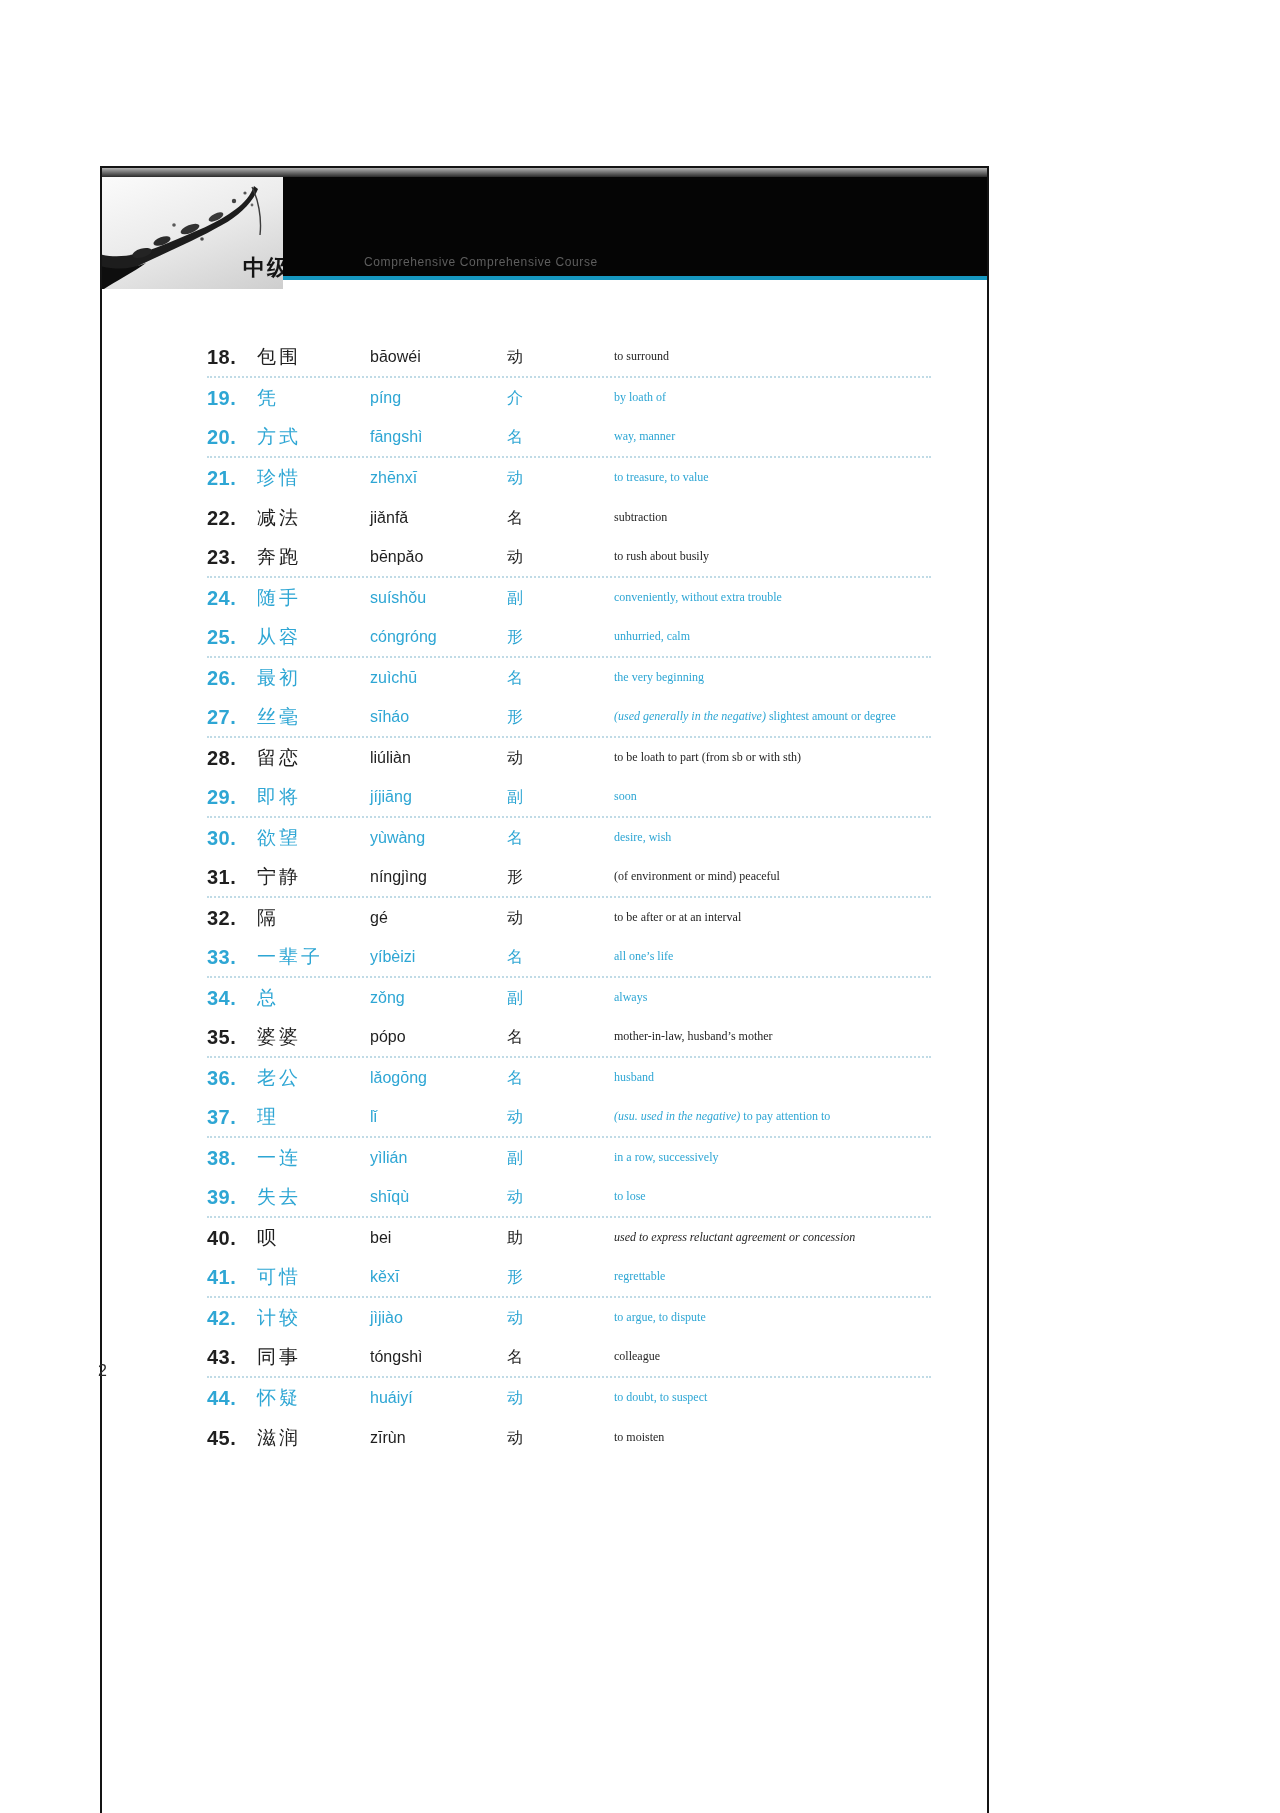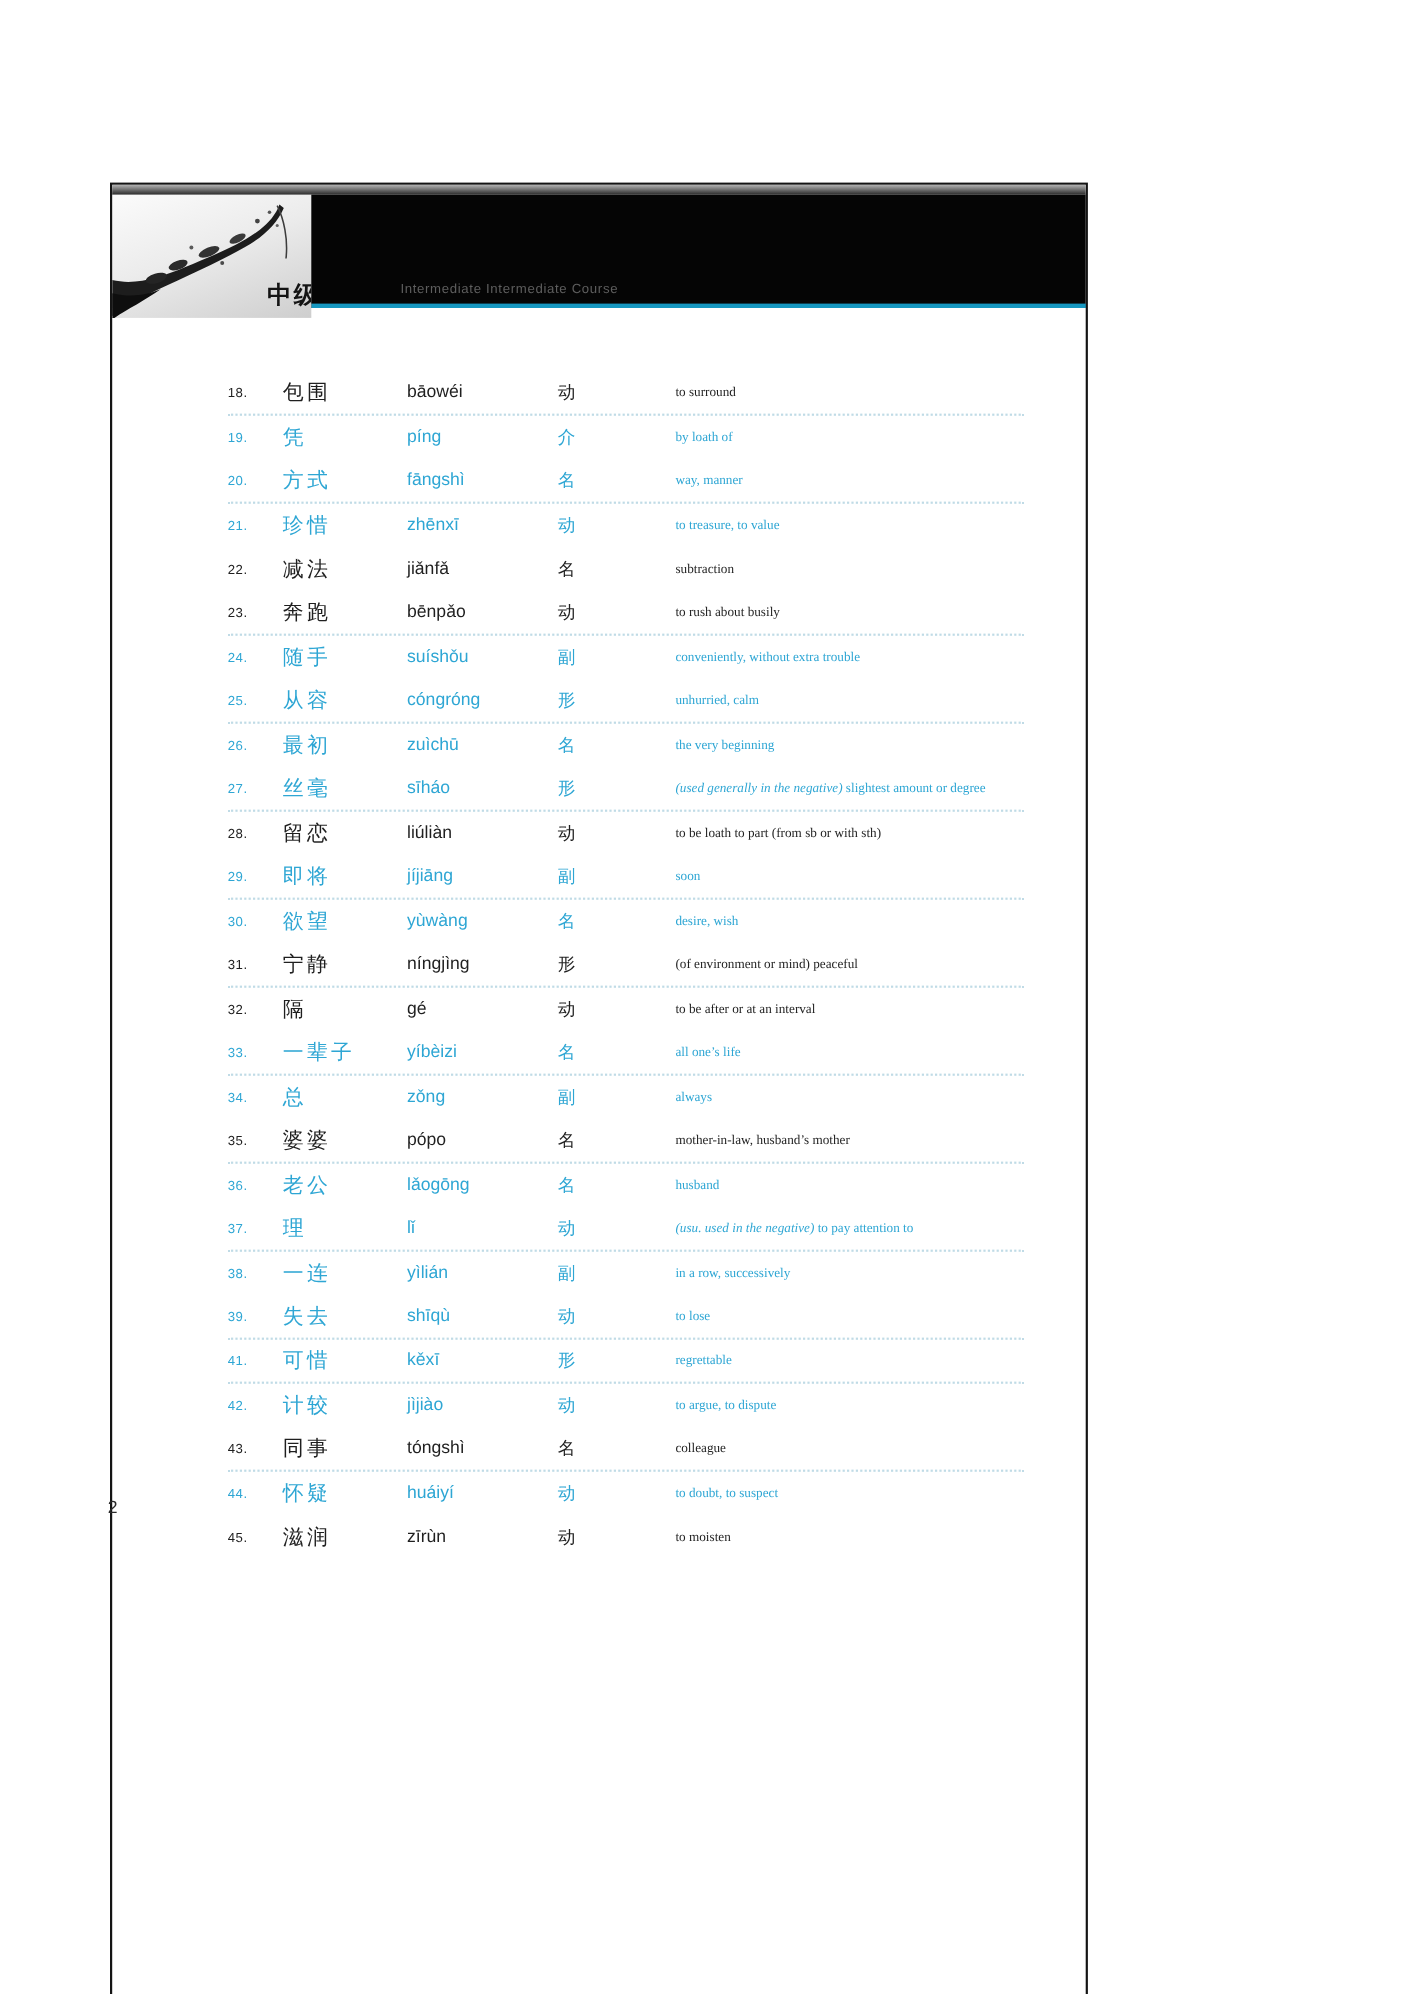--- a/index.html
+++ b/index.html
@@ -37,21 +37,21 @@
   
   .vocab { position:absolute; left:105px; right:56px; top:170px; }
   .vrow {
     display:grid;
     grid-template-columns:50px 113px 137px 107px 1fr;
     align-items:center;
     min-height:40px;
     padding:3px 0;
   }
   .vrow.divider { border-bottom:2px dotted #c0dbe6; }
-  .cell-num   { font-size:12px; letter-spacing:0.5px; }
+  .cell-num   { font-size:20px; letter-spacing:0.5px;font-weight:bold; }
   .cell-hanzi { font-family:"DejaVu Serif", serif; font-size:19px; letter-spacing:3px; }
   .cell-pinyin{ font-size:16px; }
   .cell-pos   { font-family:"DejaVu Serif", serif; font-size:16px; }
   .cell-en    { font-family:"Liberation Serif", serif; font-size:12px; line-height:1.45; text-align:justify; padding-right:2px; }
   .cell-en .it{ font-style:italic;margin-top:44px; }
   .vrow.plain { color:#1f1f1f; }
   .vrow.hl    { color:#2ea6d4; }
 
   .page-number {
     position:absolute; left:98px; top:1362px;
@@ -77,21 +77,21 @@
             <ellipse cx="40" cy="76" rx="10" ry="4.4" fill="#242424" transform="rotate(-16 40 76)"></ellipse>
             <circle cx="132" cy="24" r="2.2" fill="#444444"></circle>
             <circle cx="143" cy="16" r="1.6" fill="#555555"></circle>
             <circle cx="150" cy="28" r="1.4" fill="#666666"></circle>
             <circle cx="72" cy="48" r="1.8" fill="#5a5a5a"></circle>
             <circle cx="100" cy="62" r="1.8" fill="#4a4a4a"></circle>
             <path d="M150,10 C156,22 160,40 158,58" stroke="#3c3c3c" stroke-width="1.4" fill="none"></path>
           </svg>
           <div class="series-label">中级</div>
         </div>
-        <div class="course-title">Intermediate Intermediate Course</div>
+        <div class="course-title">Comprehensive Comprehensive Course</div>
         <div class="accent-line" style="background: rgb(22, 151, 192);"></div>
       </div>
     </div>
 
     <div class="vocab">
         <div class="vrow plain divider">
     <div class="cell-num">18.</div>
     <div class="cell-hanzi">包围</div>
     <div class="cell-pinyin">bāowéi</div>
     <div class="cell-pos">动</div>
@@ -237,20 +237,27 @@
     <div class="cell-pos">副</div>
     <div class="cell-en"><span class="it"></span><span>in a row, successively</span></div>
   </div>
         <div class="vrow hl divider">
     <div class="cell-num">39.</div>
     <div class="cell-hanzi">失去</div>
     <div class="cell-pinyin">shīqù</div>
     <div class="cell-pos">动</div>
     <div class="cell-en"><span class="it"></span><span>to lose</span></div>
   </div>
+        <div class="vrow plain">
+    <div class="cell-num">40.</div>
+    <div class="cell-hanzi">呗</div>
+    <div class="cell-pinyin">bei</div>
+    <div class="cell-pos">助</div>
+    <div class="cell-en"><span class="it">used to express reluctant agreement or concession</span><span></span></div>
+  </div>
         <div class="vrow hl divider">
     <div class="cell-num">41.</div>
     <div class="cell-hanzi">可惜</div>
     <div class="cell-pinyin">kěxī</div>
     <div class="cell-pos">形</div>
     <div class="cell-en"><span class="it"></span><span>regrettable</span></div>
   </div>
         <div class="vrow hl">
     <div class="cell-num">42.</div>
     <div class="cell-hanzi">计较</div>

